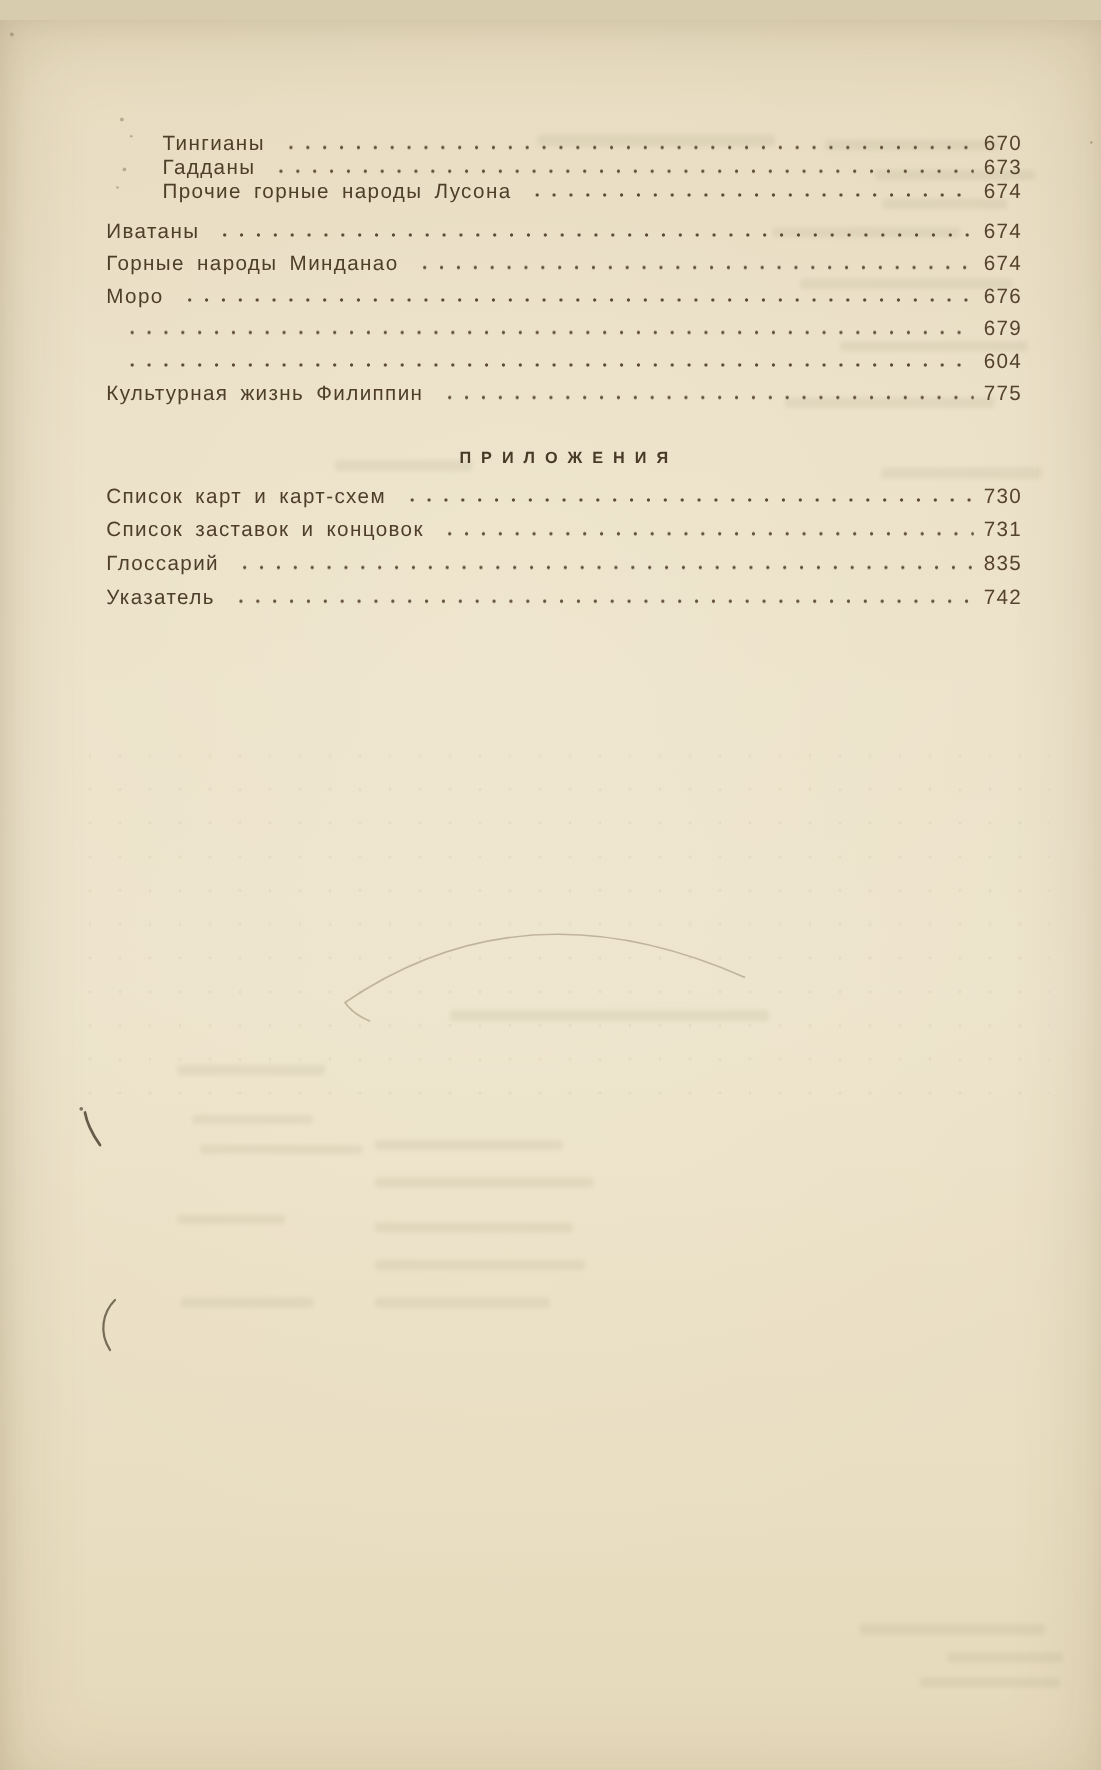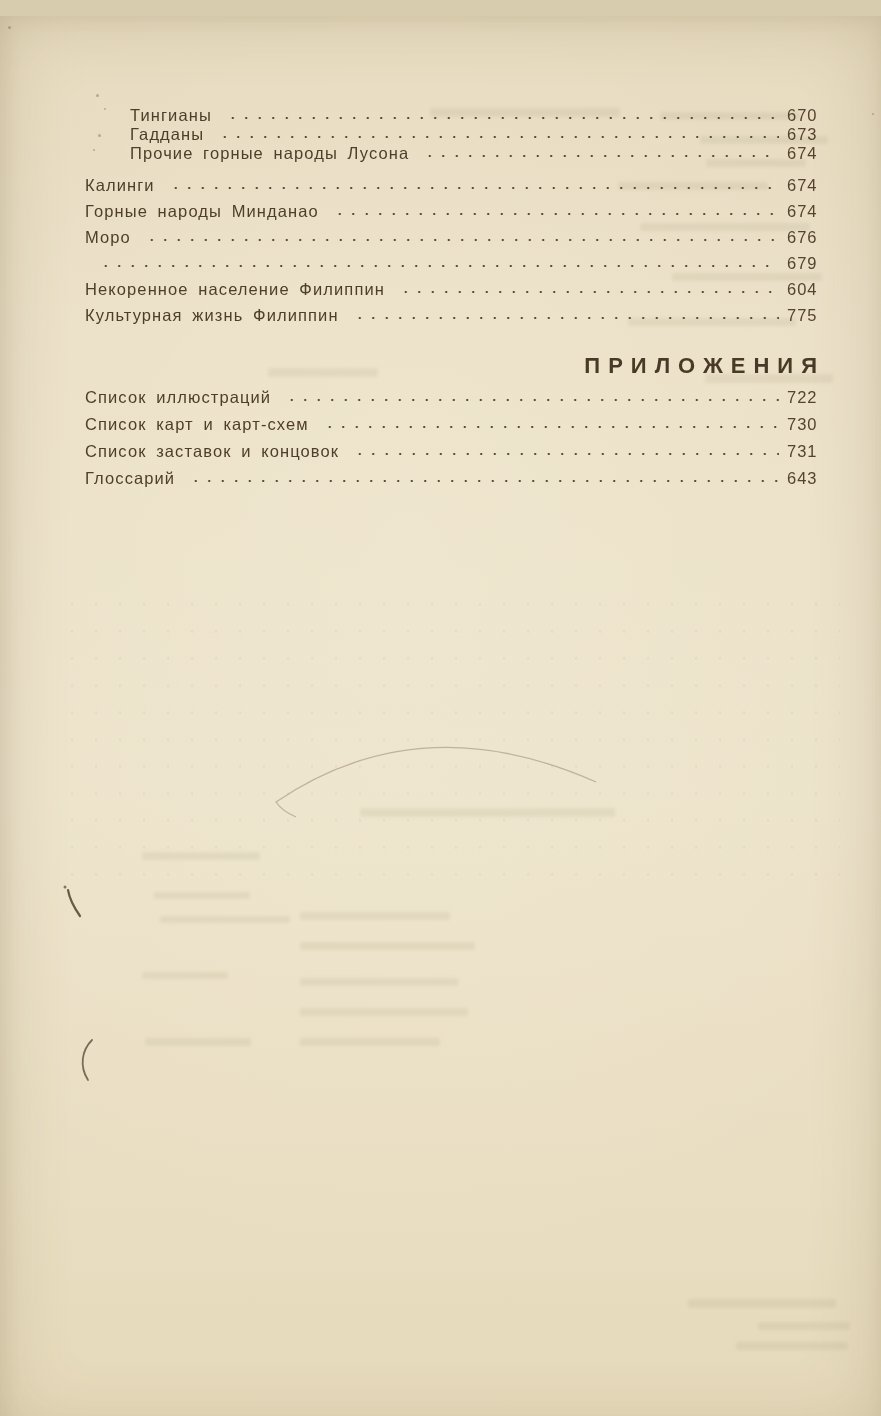--- a/index.html
+++ b/index.html
@@ -50,22 +50,22 @@
     min-width: 38px;
     text-align: left;
     font-size: 16.5px;
     letter-spacing: 1px;
     color: #55432f;
   }
   .appendix-header {
     margin: 26px 0 0 0;
     height: 29px;
     line-height: 29px;
-    text-align: right;
-    font-size: 22px;
+    text-align: center;
+    font-size: 13px;
     font-weight: bold;
     letter-spacing: 8px;
     color: #493a27;
   }
   
   .bleed {
     position: absolute;
     background: #94906f;
     opacity: 0.13;
     filter: blur(1.6px);
@@ -155,21 +155,21 @@
     <span class="pagenum">673</span>
   </div>
 
   <div class="row indent">
     <span class="label">Прочие горные народы Лусона</span>
     <span class="leader"></span>
     <span class="pagenum">674</span>
   </div>
 
   <div class="row flush">
-    <span class="label">Калинги</span>
+    <span class="label">Иватаны</span>
     <span class="leader"></span>
     <span class="pagenum">674</span>
   </div>
 
   <div class="row flush">
     <span class="label">Горные народы Минданао</span>
     <span class="leader"></span>
     <span class="pagenum">674</span>
   </div>
 
@@ -178,54 +178,53 @@
     <span class="leader"></span>
     <span class="pagenum">676</span>
   </div>
 
   <div class="row flush">
     <span class="leader"></span>
     <span class="pagenum">679</span>
   </div>
 
   <div class="row flush">
-    <span class="label">Некоренное население Филиппин</span>
     <span class="leader"></span>
     <span class="pagenum">604</span>
   </div>
 
   <div class="row flush">
     <span class="label">Культурная жизнь Филиппин</span>
     <span class="leader"></span>
     <span class="pagenum">775</span>
   </div>
 </div>
     <h2 class="appendix-header">ПРИЛОЖЕНИЯ</h2>
     <div class="entries appendix" id="appendix-entries">
 
-  <div class="row flush">
-    <span class="label">Список иллюстраций</span>
-    <span class="leader"></span>
-    <span class="pagenum">722</span>
-  </div>
 
   <div class="row flush">
     <span class="label">Список карт и карт-схем</span>
     <span class="leader"></span>
     <span class="pagenum">730</span>
   </div>
 
   <div class="row flush">
     <span class="label">Список заставок и концовок</span>
     <span class="leader"></span>
     <span class="pagenum">731</span>
   </div>
 
   <div class="row flush">
     <span class="label">Глоссарий</span>
     <span class="leader"></span>
-    <span class="pagenum">643</span>
-  </div>
-
+    <span class="pagenum">835</span>
+  </div>
+
+  <div class="row flush">
+    <span class="label">Указатель</span>
+    <span class="leader"></span>
+    <span class="pagenum">742</span>
+  </div>
 </div>
   </div>
 
 </div>
 
 </body></html>

